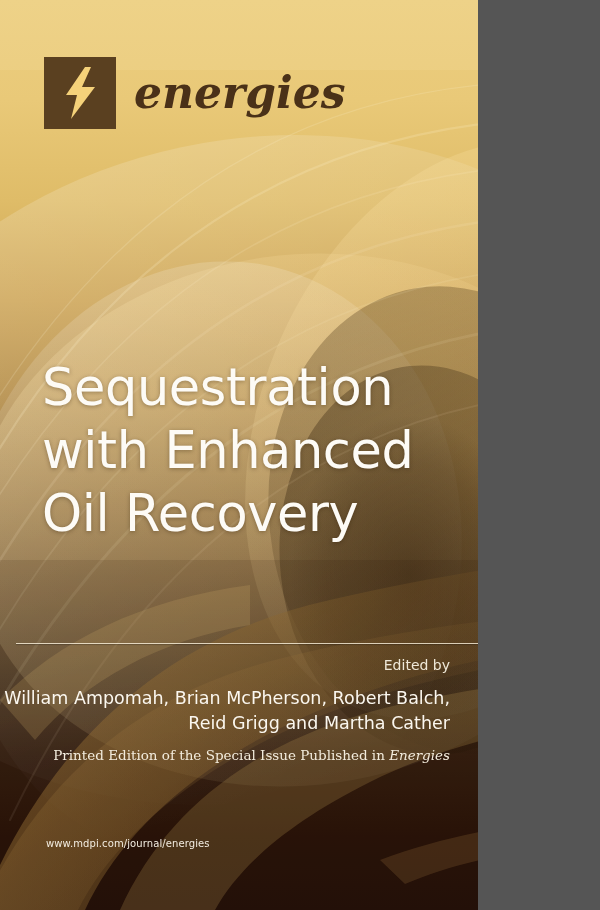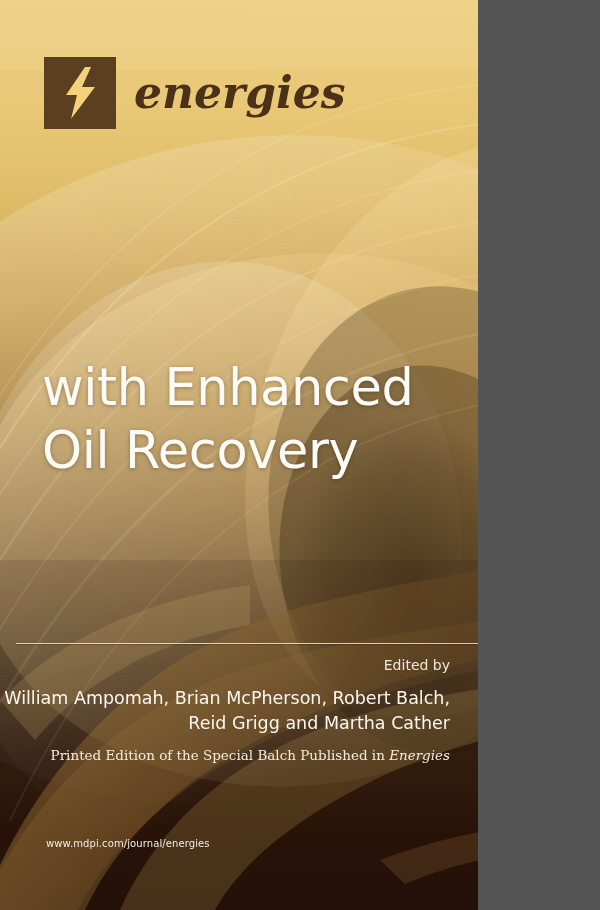--- a/index.html
+++ b/index.html
@@ -251,31 +251,32 @@
       <span>
         <svg width="40" height="56" viewBox="0 0 40 56" xmlns="http://www.w3.org/2000/svg">
           <polygon points="25,2 6,30 17,30 11,54 35,22 22,22 31,2" fill="#f5d27a"></polygon>
         </svg>
       </span>
     </div>
     <div id="logo-word">energies</div>
   </div>
 
   <div id="title">
+    <span class="tline">Sequestration</span>
     <span class="tline">with Enhanced</span>
     <span class="tline">Oil Recovery</span>
   </div>
 
   <div id="divider"></div>
 
   <div id="credits">
     <div id="edited-by">Edited by</div>
     <div class="editor-line">William Ampomah, Brian McPherson, Robert Balch,</div>
     <div class="editor-line">Reid Grigg and Martha Cather</div>
     <div id="printed-edition">
-      <span>Printed Edition of the Special Balch Published in </span><i>Energies</i>
+      <span>Printed Edition of the Special Issue Published in </span><i>Energies</i>
     </div>
   </div>
 
   <div id="url">www.mdpi.com/journal/energies</div>
 
 
 </div>
 
 </body></html>

